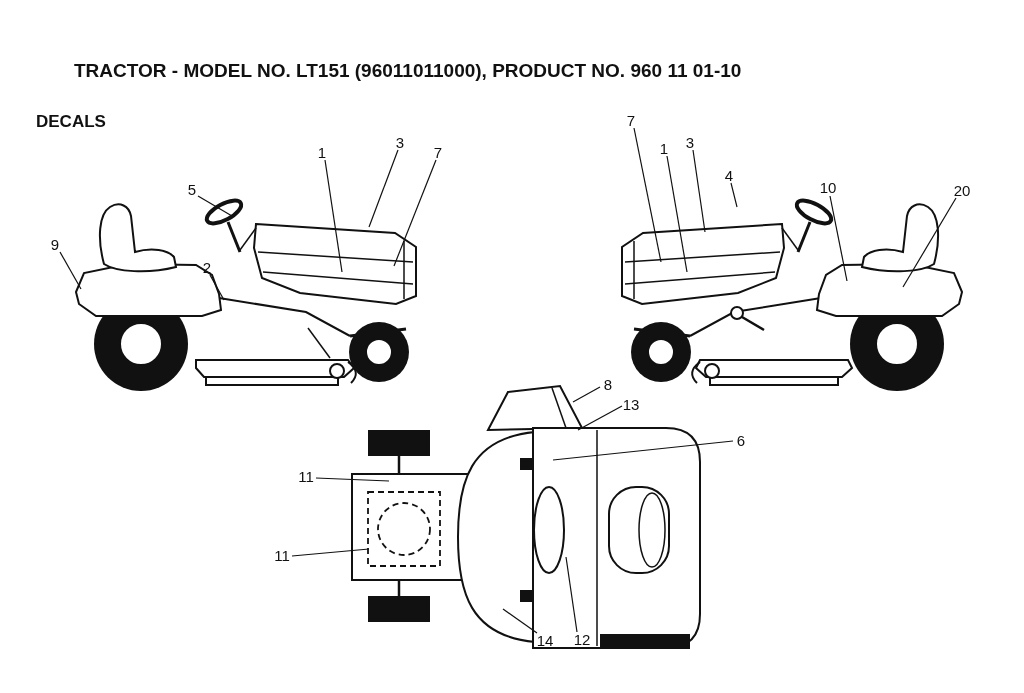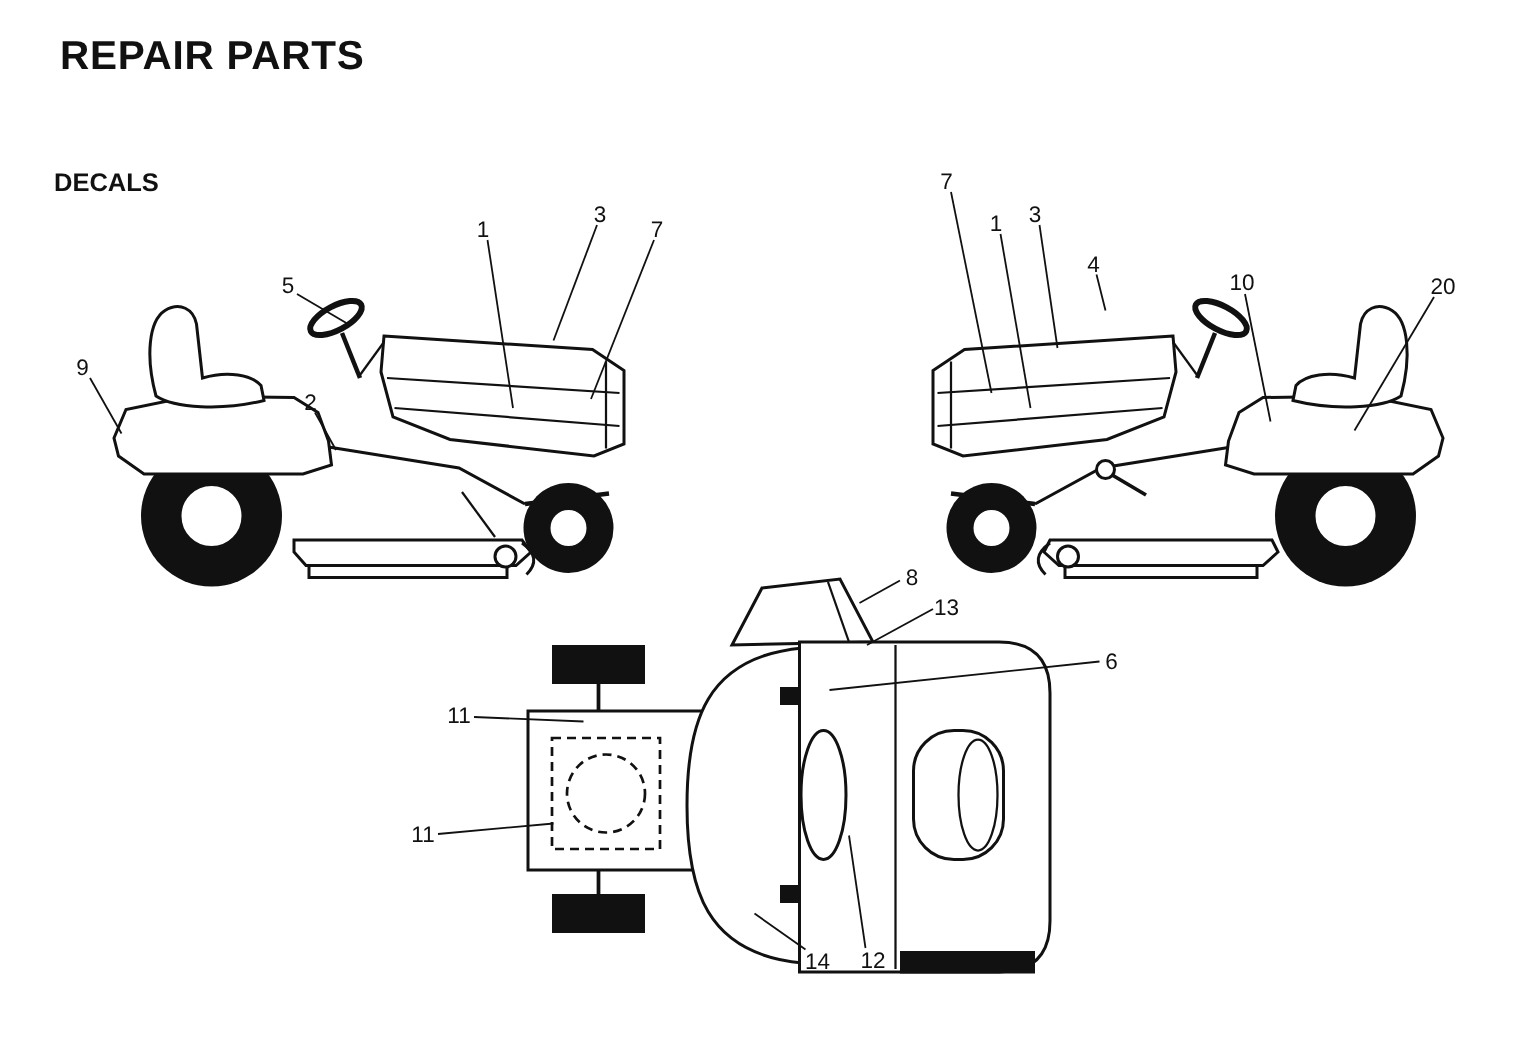--- a/index.html
+++ b/index.html
@@ -48,21 +48,21 @@
     position: absolute;
     left: 0;
     top: 0;
   }
 </style>
 </head>
 <body>
 
 <div id="page">
 
-  <div class="hdr-title">REPAIR PARTS</div>
+  <div class="hdr-subtitle">TRACTOR - MODEL NO. LT151 (96011011000), PRODUCT NO. 960 11 01-10</div>
   <div class="hdr-section">DECALS</div>
 
   <svg class="diagram-svg" width="1024" height="693" viewBox="0 0 1024 693">
 
     <g stroke="#111" fill="none" stroke-width="2">
 
       <path fill="#fff" d="M 196 360 L 348 360 L 354 368 L 344 377 L 204 377 L 196 368 Z"></path>
       <path d="M 206 377 L 206 385 L 338 385 L 338 377"></path>
       <path d="M 348 362 Q 362 372 351 383"></path>
       <circle cx="337" cy="371" r="7" fill="#fff"></circle>

